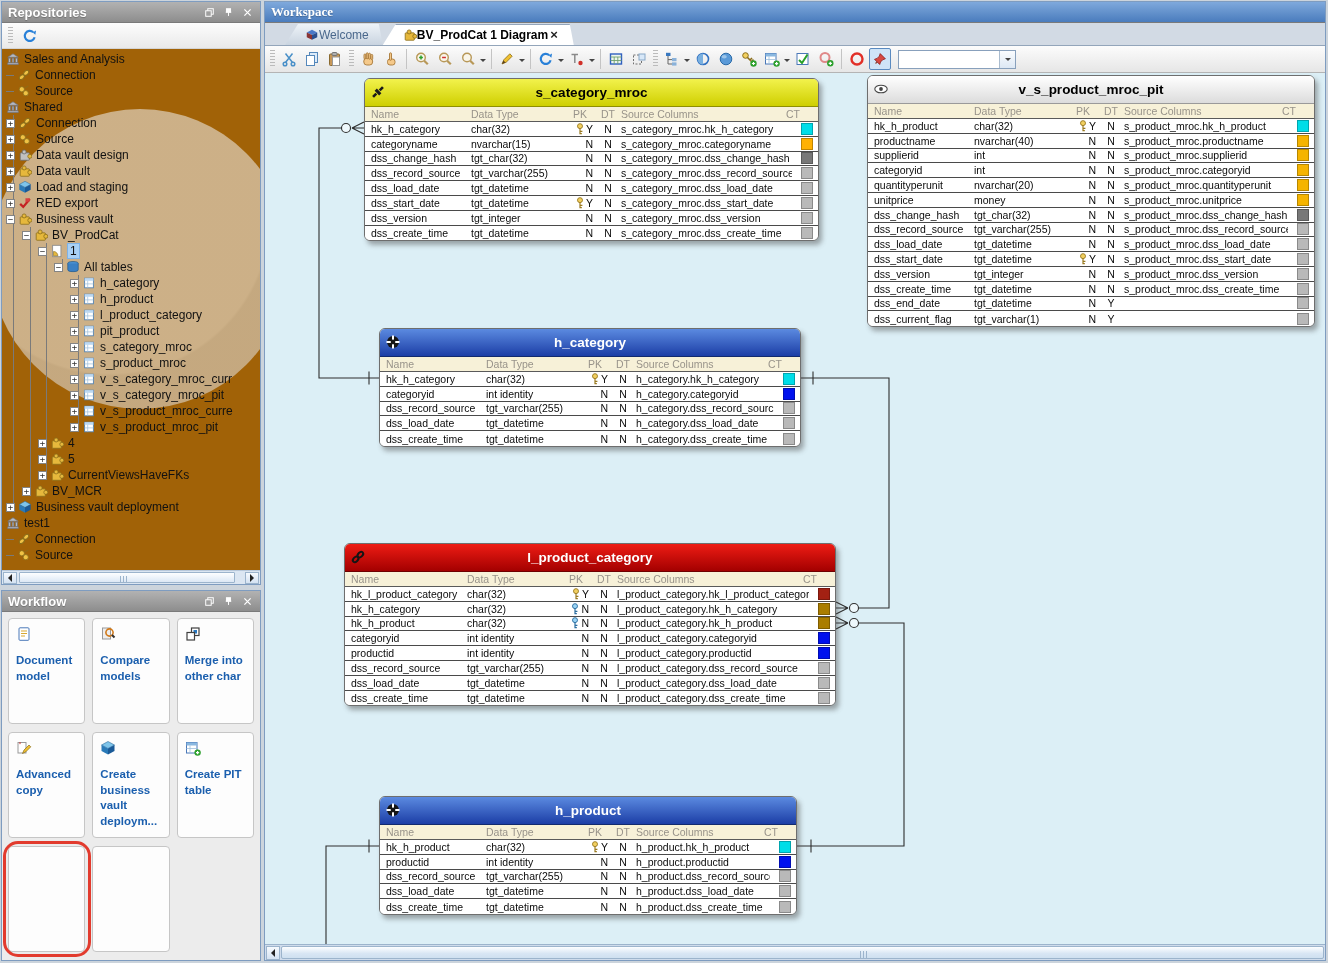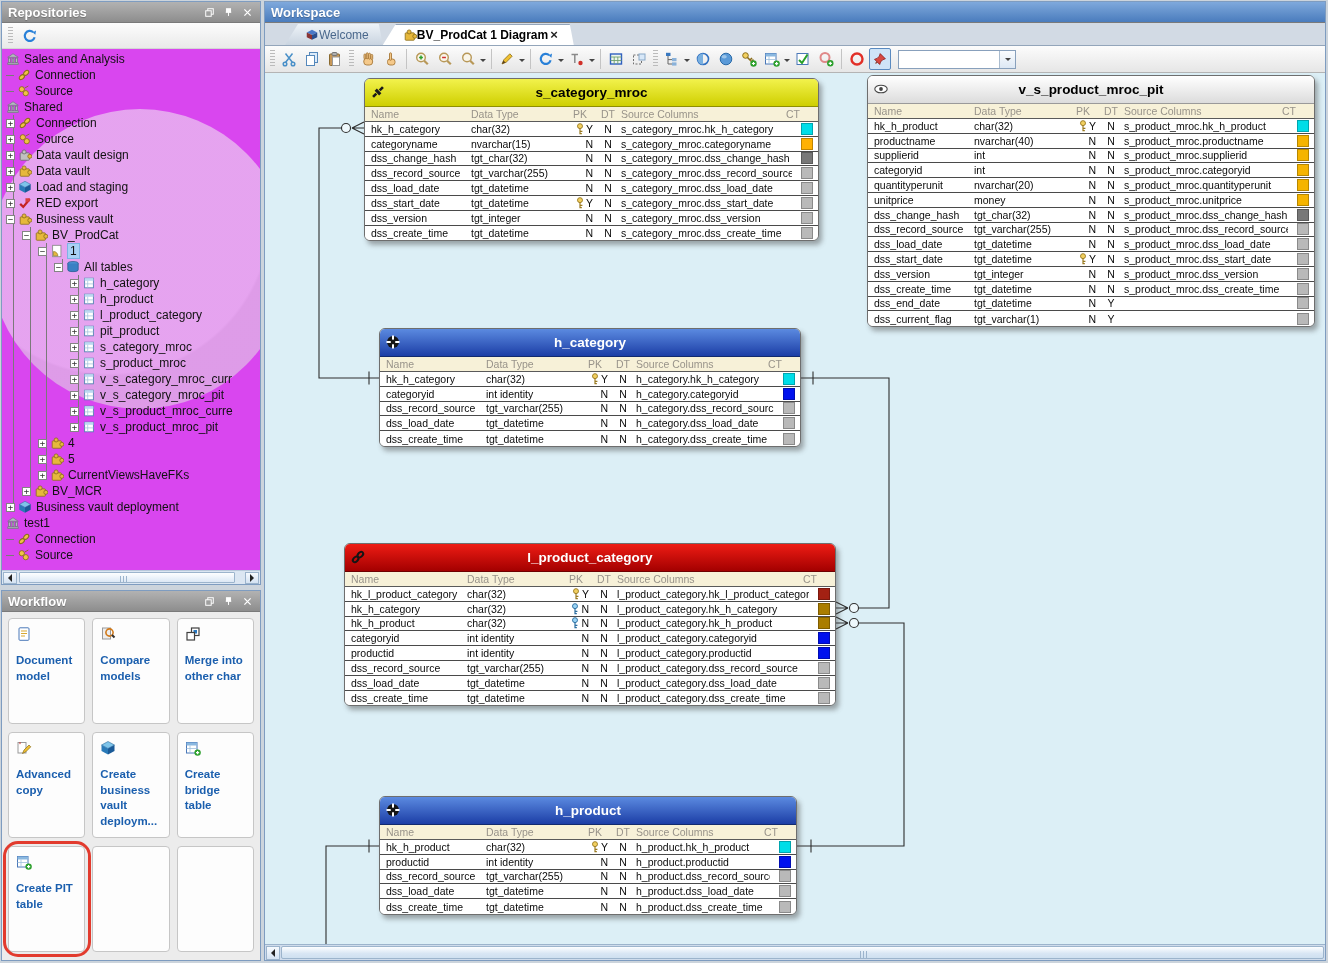--- a/index.html
+++ b/index.html
@@ -3,37 +3,37 @@
 <meta charset="utf-8">
 <style>
   * { margin:0; padding:0; box-sizing:border-box; }
   html,body { width:1328px; height:963px; }
   body { background:#ccd4dc; font-family:"Liberation Sans",sans-serif; position:relative; overflow:hidden; font-size:12px; }
 
   
   .panel { position:absolute; border:1px solid #7e9cc0; background:#fff; display:flex; flex-direction:column; }
   .ptitle { height:21px; flex:0 0 21px; display:flex; align-items:center; padding:0 6px;
             background:linear-gradient(#b2b2b2,#8d8d8d); border-bottom:1px solid #7a7a7a; }
-  .ptitle.blue { background:linear-gradient(#7fa9dc,#4a7cbd); }
+  .ptitle.blue { background:linear-gradient(#7fa9dc,#4a7cbd);font-family:Liberation Serif, serif; }
   .ptitle .ttl { color:#fff; font-weight:bold; font-size:13px; flex:1; text-shadow:0 1px 1px rgba(0,0,0,.25); }
   .winbtns { display:flex; gap:5px; }
   .winbtn { width:14px; height:14px; display:flex; align-items:center; justify-content:center; cursor:default; }
   .winbtn svg { width:11px; height:11px; }
 
   .icon { display:inline-flex; align-items:center; justify-content:center; }
   .icon svg { width:100%; height:100%; display:block; }
   .ic16 { width:16px; height:16px; } .ic14 { width:14px; height:14px; }
 
   
   #repositories { left:1px; top:1px; width:260px; height:584px; }
   .rep-toolbar { height:26px; flex:0 0 26px; display:flex; align-items:center; gap:4px; padding:0 4px;
                  background:linear-gradient(#fdfdfd,#e9e9e9); border-bottom:1px solid #d4d4d4; }
   .grip { width:5px; height:18px; background:repeating-linear-gradient(#bbb 0 1px, transparent 1px 3px); margin:0 2px; }
   .tbtn { width:22px; height:22px; border:1px solid transparent; border-radius:2px; display:flex; align-items:center; justify-content:center; }
-  #tree { flex:1; position:relative; overflow:hidden; padding-top:2px; background:#d946ef; }
+  #tree { flex:1; position:relative; overflow:hidden; padding-top:2px; background:#a16207; }
   #tree .wm { position:absolute; right:-30px; top:60px; width:300px; height:300px; border-radius:50%;
               background:radial-gradient(circle at 40% 35%, #f0f0f0 0 60%, #e2e2e2 61% 100%); opacity:.55; }
   .trow { position:relative; height:16px; display:flex; align-items:center; white-space:nowrap; z-index:1; }
   .trow .lbl { margin-left:4px; color:#111; }
   .trow .lbl.sel { background:#a9d1f5; outline:1px solid #7fb2e5; padding:0 2px; }
   .ebox { width:9px; height:9px; border:1px solid #848484; background:#fff; font-size:9px; line-height:7px; text-align:center;
           color:#333; flex:0 0 9px; margin-right:3px; font-family:"DejaVu Sans Mono",monospace; }
   .dash { width:8px; height:1px; background:#7a7a7a; margin-right:3px; }
   .guide { position:absolute; width:1px; background:#7a7a7a; z-index:0; }
   .hscroll { height:14px; flex:0 0 14px; background:#dbe6f2; border-top:1px solid #b8c8da; display:flex; align-items:center; position:relative; }
@@ -645,29 +645,20 @@
           </svg>
         </span><div class="lbl">Create business vault deploym...</div></div>
       <div class="wcard"><span class="icon ic16">
           <svg viewBox="0 0 16 16">
             <rect x="1.5" y="2.5" width="10.5" height="10.5" fill="#fff" stroke="#4a78b8"></rect>
             <rect x="1.5" y="2.5" width="10.5" height="3" fill="#8ab8e0"></rect>
             <path d="M1.5 8.5 h10.5 M5 5.5 V13" stroke="#9ec0dd" stroke-width=".8" fill="none"></path>
             <circle cx="12.6" cy="12.6" r="3.2" fill="#2ca02c"></circle>
             <path d="M12.6 11 V14.2 M11 12.6 H14.2" stroke="#fff" stroke-width="1.2"></path>
           </svg>
-        </span><div class="lbl">Create bridge table</div></div>
-      <div class="wcard"><span class="icon ic16">
-          <svg viewBox="0 0 16 16">
-            <rect x="1.5" y="2.5" width="10.5" height="10.5" fill="#fff" stroke="#4a78b8"></rect>
-            <rect x="1.5" y="2.5" width="10.5" height="3" fill="#8ab8e0"></rect>
-            <path d="M1.5 8.5 h10.5 M5 5.5 V13" stroke="#9ec0dd" stroke-width=".8" fill="none"></path>
-            <circle cx="12.6" cy="12.6" r="3.2" fill="#2ca02c"></circle>
-            <path d="M12.6 11 V14.2 M11 12.6 H14.2" stroke="#fff" stroke-width="1.2"></path>
-          </svg>
         </span><div class="lbl">Create PIT table</div></div>
       <div class="wcard">
         <div class="lbl"></div>
       </div>
       <div class="wcard">
         <div class="lbl"></div>
       </div>
     </div>
 </div>
 

